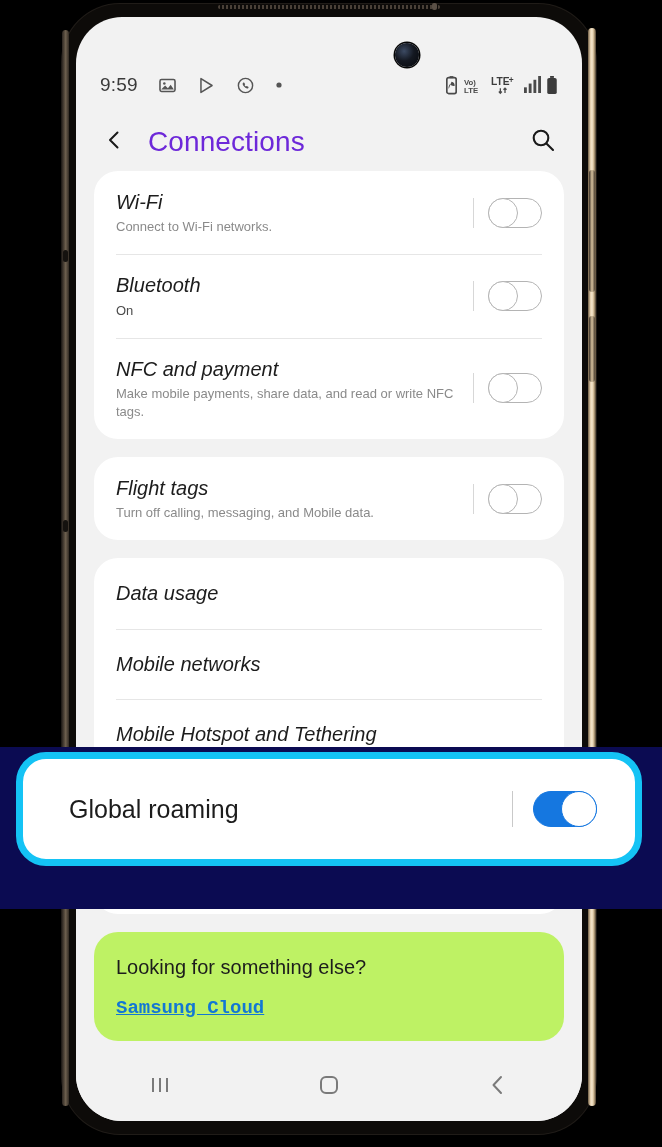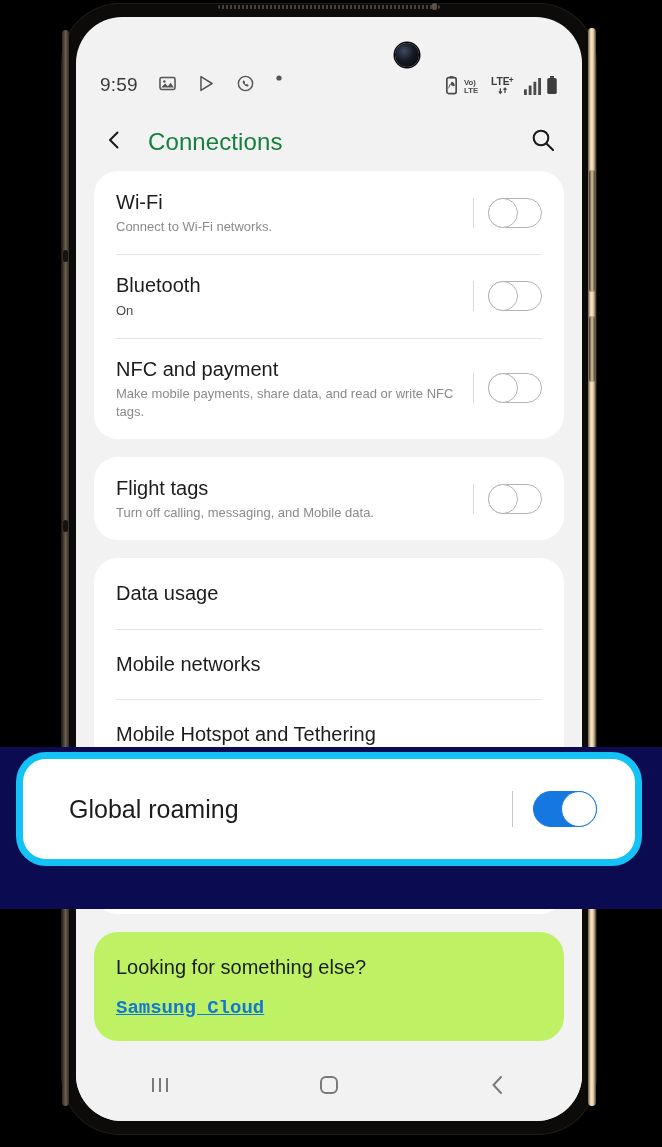--- a/index.html
+++ b/index.html
@@ -73,32 +73,32 @@
     box-shadow: 0 0 0 1.5px #050505;
     z-index: 12;
   }
 
   
   .status-bar {
     position: absolute; left: 0; top: 54px; width: 506px; height: 28px;
     display: flex; align-items: center;
     padding: 0 24px; z-index: 6;
   }
-  .sb-left { display: flex; gap: 20px; }
+  .sb-left { display: flex; align-items: center; gap: 20px; }
   .sb-time { font-size: 19px; color: #3a3a3a; letter-spacing: .2px; }
-  .sb-right { margin-left: auto; display: flex; align-items: flex-end; gap: 5px; }
+  .sb-right { margin-left: auto; display: flex; gap: 5px; }
   .ic { display: block; }
 
   
   .appbar {
     position: absolute; left: 0; top: 96px; width: 506px; height: 58px;
     display: flex; align-items: center; padding: 0 26px; z-index: 6;
   }
   .appbar-title {
-    font-size: 24px; color: #15803d; margin-left: 22px; letter-spacing: .1px;
+    font-size: 28px; color: #6d28d9; margin-left: 22px; letter-spacing: .1px;
   }
   .appbar-search { margin-left: auto; }
 
   
   .content {
     position: absolute; left: 0; top: 154px; width: 506px; height: 880px;
     padding: 0 18px;
   }
   .card {
     background: #ffffff;
@@ -110,21 +110,21 @@
     display: flex; align-items: center;
     padding: 18px 22px 18px 22px;
     min-height: 64px;
     position: relative;
   }
   .row + .row::before {
     content: ""; position: absolute; left: 22px; right: 22px; top: 0;
     height: 1px; background: #e6e6e6;
   }
   .row-texts { flex: 1; min-width: 0; }
-  .row-title { font-size: 20px; color: #1c1c1c; line-height: 1.32; }
+  .row-title { font-size: 20px; color: #1c1c1c; line-height: 1.32; font-style: italic; }
   .row-sub { font-size: 13px; color: #8a8a8a; margin-top: 3px; line-height: 1.38; }
   .row-sub.dark { color: #4b4b4b; }
   .row-right { display: flex; align-items: center; gap: 14px; padding-left: 14px; }
   .divider-v { width: 1px; height: 30px; background: #d7d7d7; }
 
   
   .toggle { width: 54px; height: 30px; position: relative; }
   .toggle .track {
     position: absolute; inset: 0; border-radius: 15px;
     border: 1.6px solid #b4b4b4; background: transparent;

